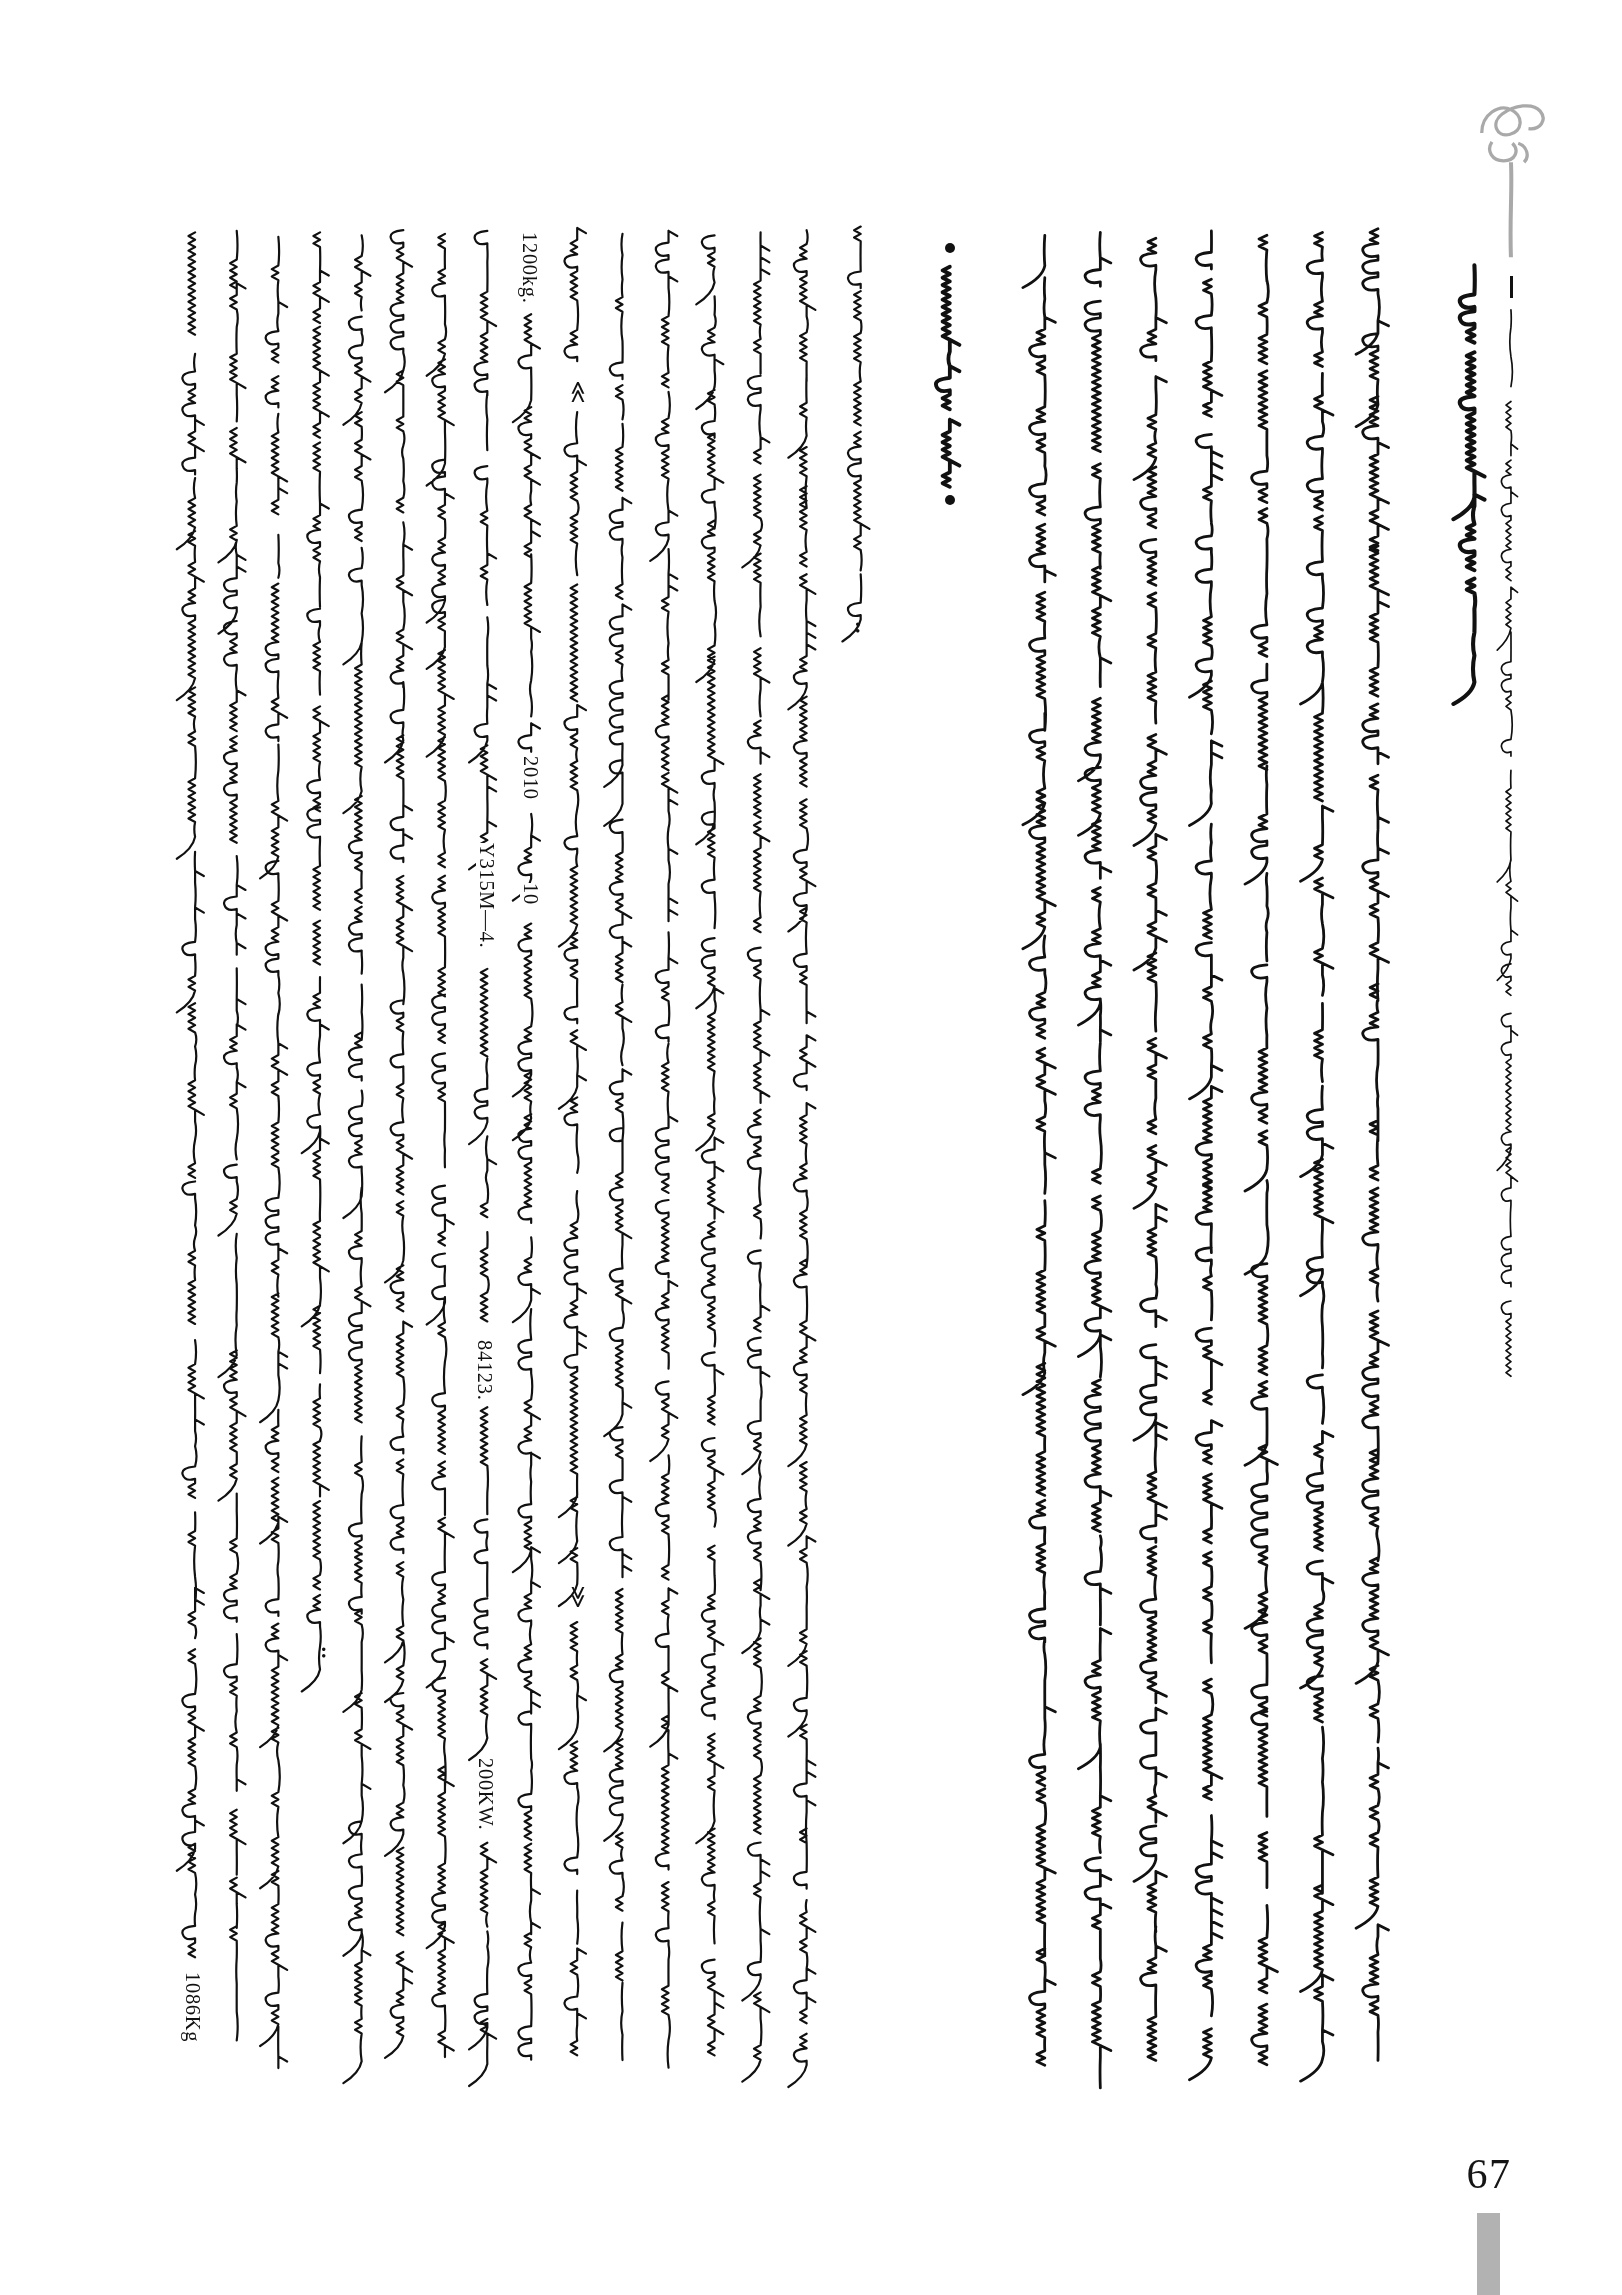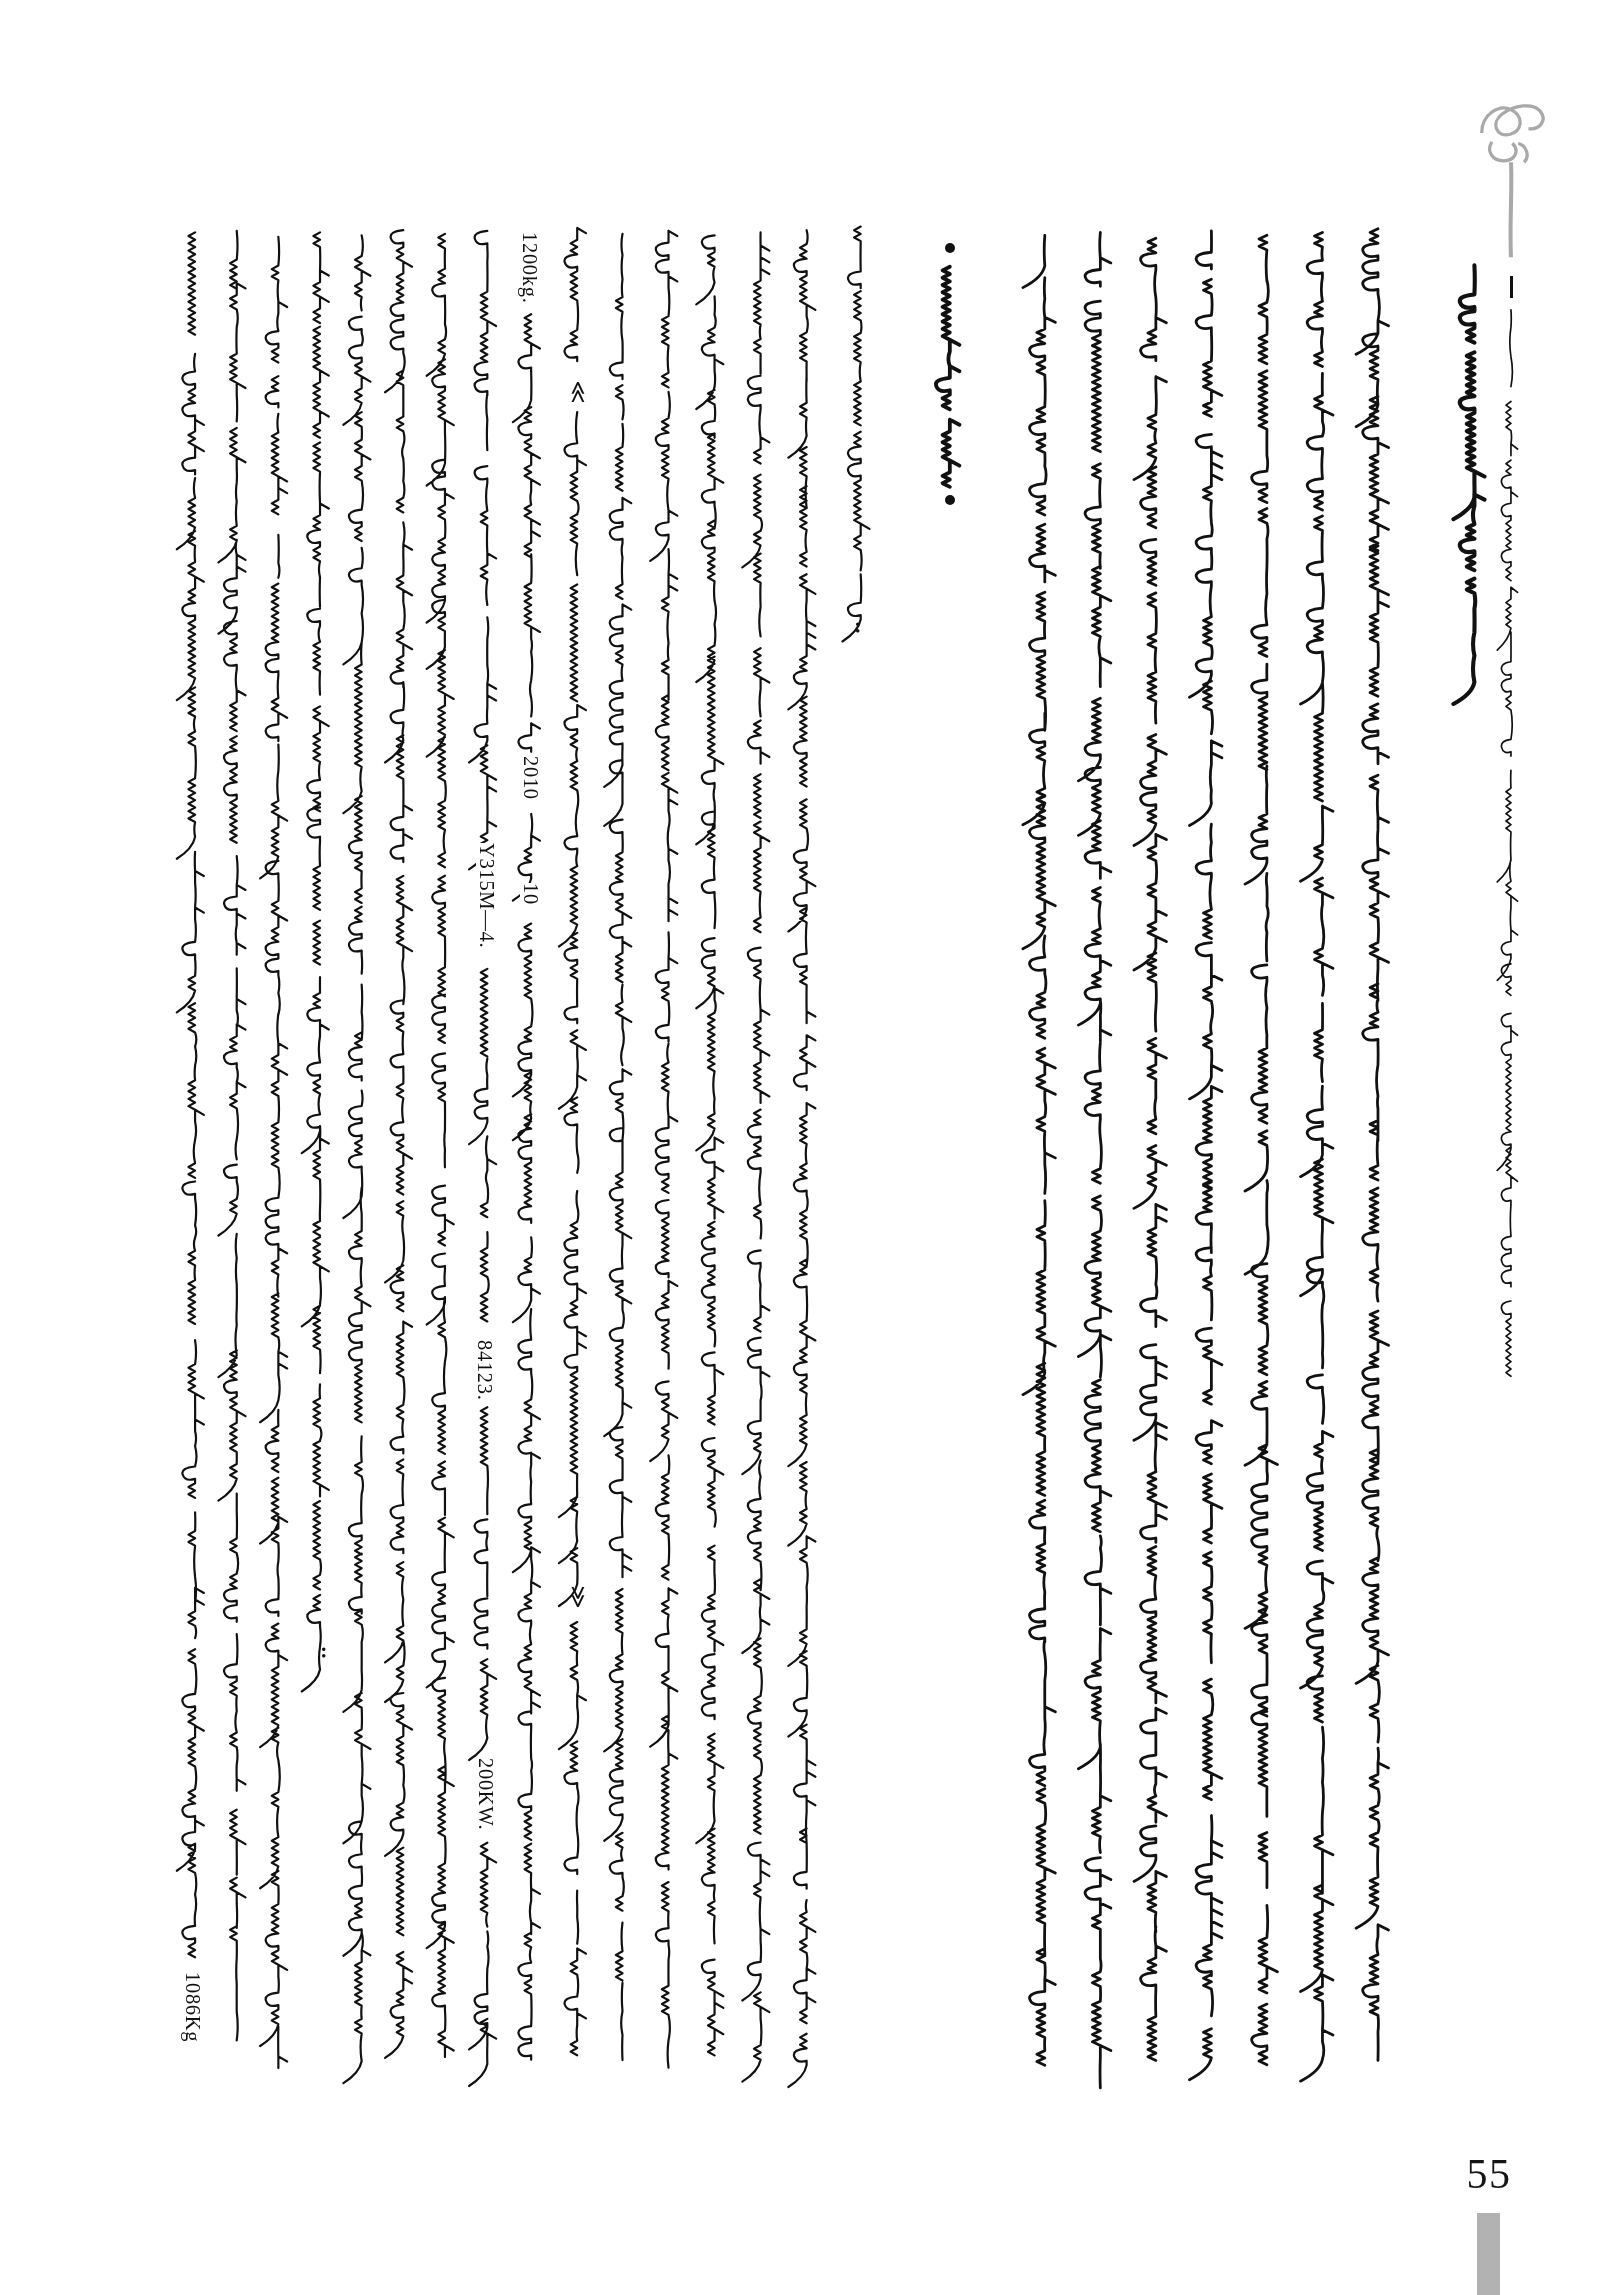--- a/index.html
+++ b/index.html
@@ -71,17 +71,17 @@
       <div class="frag" style="left: 182px; top: 1972px; font-size: 20.5px;">1086Kg</div>
       <div class="mark" style="left: 566px; top: 381px; font-size: 22px; transform: rotate(90deg);">≪</div>
       <div class="mark" style="left: 566px; top: 1586px; font-size: 22px; transform: rotate(90deg);">≫</div>
       <div class="bullet" style="left: 945px; top: 243px; width: 10.2px; height: 10.2px;"></div>
       <div class="bullet" style="left: 945px; top: 495px; width: 10.2px; height: 10.2px;"></div>
       <div class="mark" style="left: 851px; top: 618px; font-size: 19px; font-weight: bold; transform: rotate(90deg);">··</div>
       <div class="mark" style="left: 317px; top: 1643px; font-size: 19px; font-weight: bold; transform: rotate(90deg);">··</div>
       <div class="dashbar" style="left: 1510px; top: 276px; width: 2.9px; height: 22px;"></div>
     </div>
 
-  <div class="page-number">55</div>
+  <div class="page-number">67</div>
   <div class="edge-bar" style="background: rgb(178, 178, 178);"></div>
 
 </main>
 
 
 </body></html>

